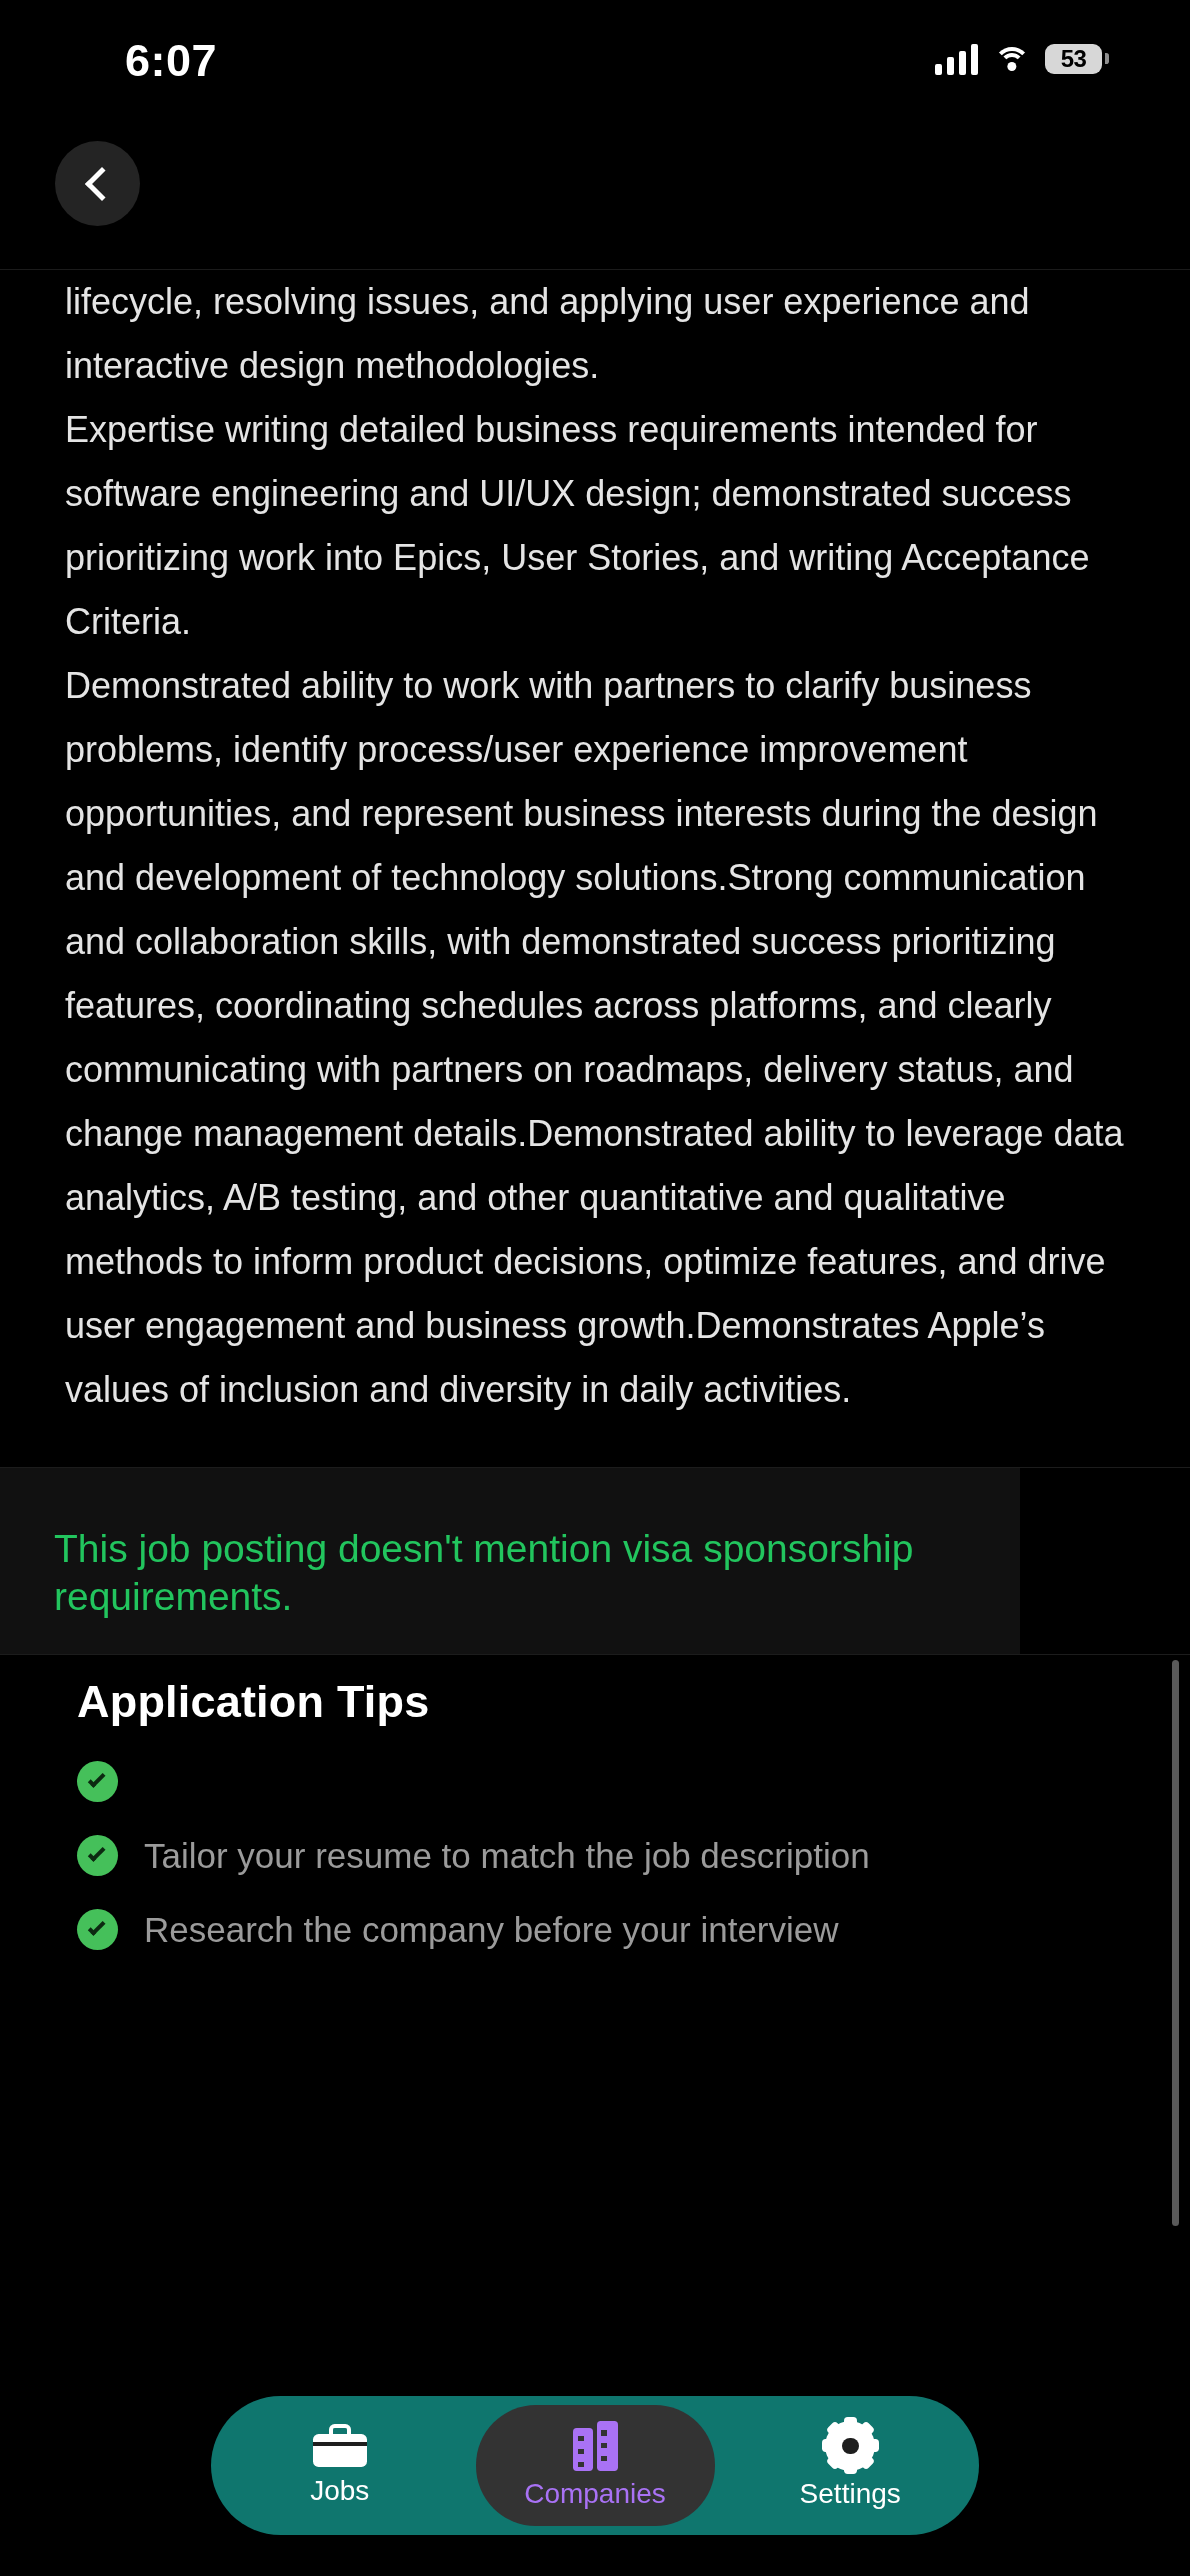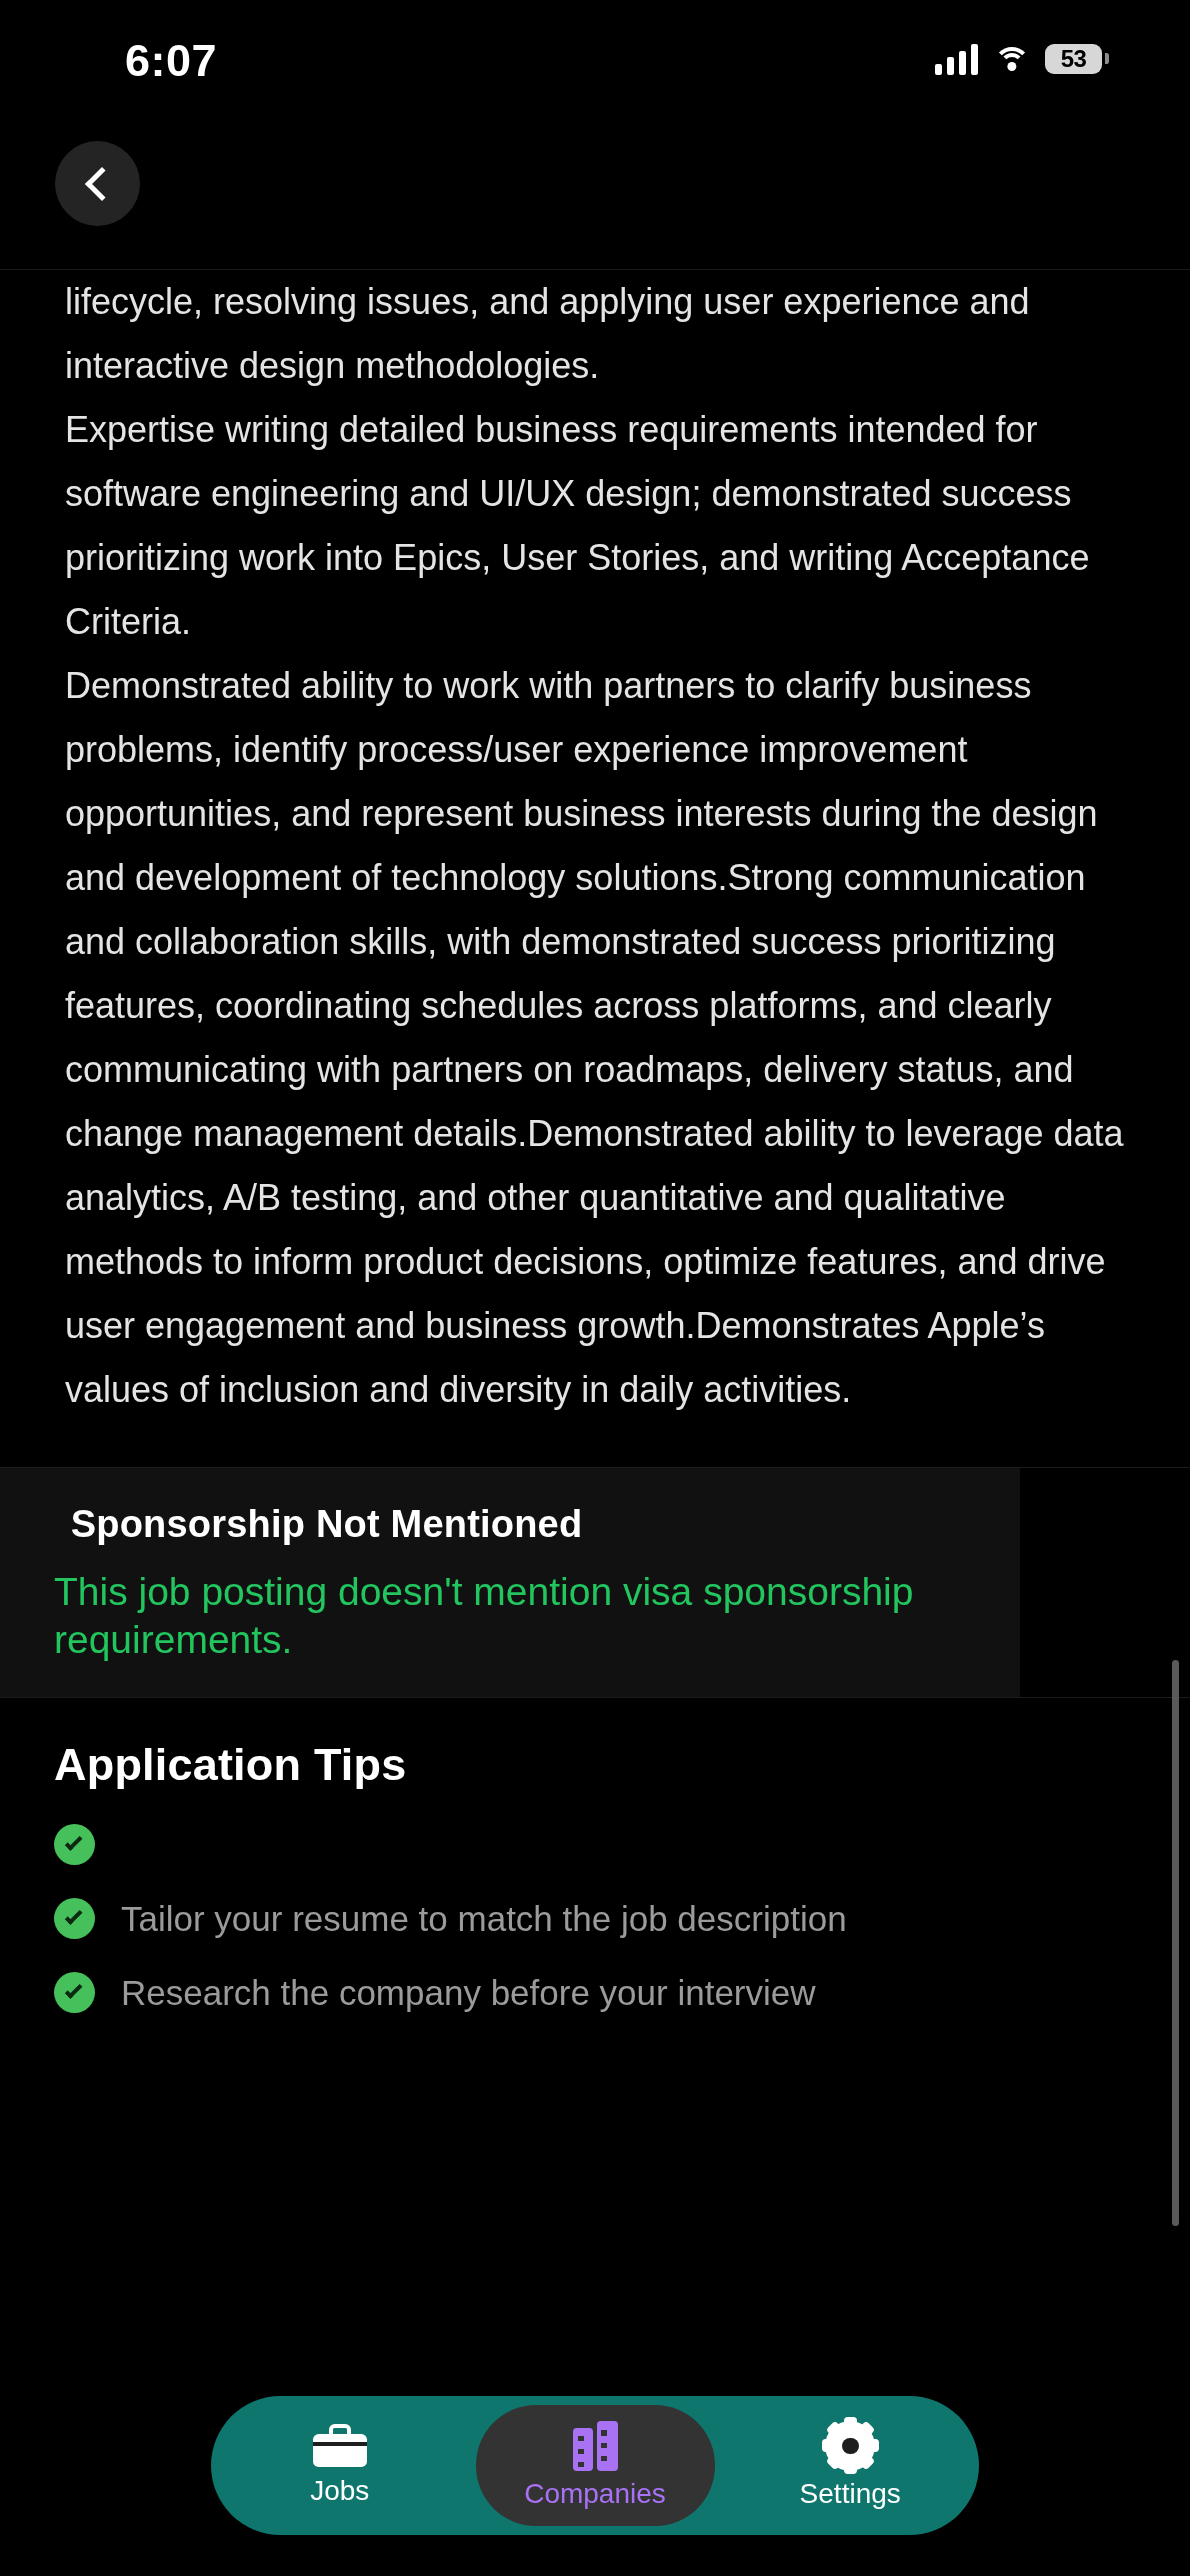--- a/index.html
+++ b/index.html
@@ -146,21 +146,22 @@
   }
   .sponsor-sub {
     margin-top: 22px;
     font-size: 39px;
     line-height: 48px;
     color: #22c55e;
   }
 
   
   .tips {
-    padding: 41px 54px 0 54px;
+    padding: 21px 54px 0 54px;
+    margin-left: 23px;
   }
   .tips-title {
     font-size: 45px;
     font-weight: 700;
     color: #fff;
     letter-spacing: 0.2px;
   }
   .tip-row {
     display: flex;
     align-items: center;
@@ -324,21 +325,20 @@
 
     <div class="desc-block">
       <p>lifecycle, resolving issues, and applying user experience and interactive design methodologies.</p>
       <p>Expertise writing detailed business requirements intended for software engineering and UI/UX design; demonstrated success prioritizing work into Epics, User Stories, and writing Acceptance Criteria.</p>
       <p>Demonstrated ability to work with partners to clarify business problems, identify process/user experience improvement opportunities, and represent business interests during the design and development of technology solutions.Strong communication and collaboration skills, with demonstrated success prioritizing features, coordinating schedules across platforms, and clearly communicating with partners on roadmaps, delivery status, and change management details.Demonstrated ability to leverage data analytics, A/B testing, and other quantitative and qualitative methods to inform product decisions, optimize features, and drive user engagement and business growth.Demonstrates Apple’s values of inclusion and diversity in daily activities.</p>
     </div>
 
     <div class="sponsor">
       <div class="sponsor-bg"></div>
       <div class="sponsor-inner">
-        <div class="sponsor-title">Sponsorship Not Mentioned</div>
         <div class="sponsor-sub">This job posting doesn't mention visa sponsorship requirements.</div>
       </div>
     </div>
 
     <div class="tips">
       <div class="tips-title">Application Tips</div>
 
       <div class="tip-row">
         <div class="tip-check">
             <div class="mark"></div>

